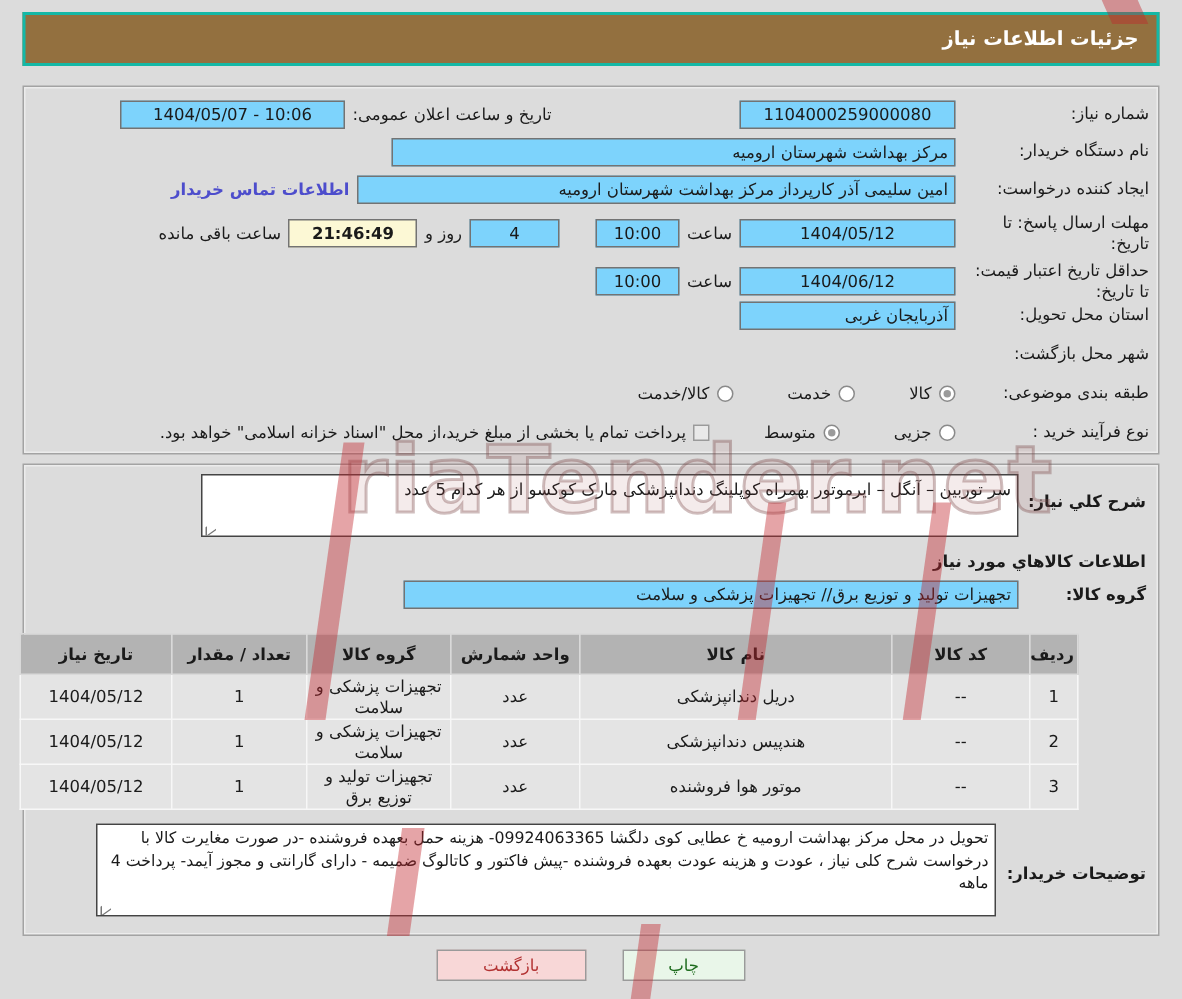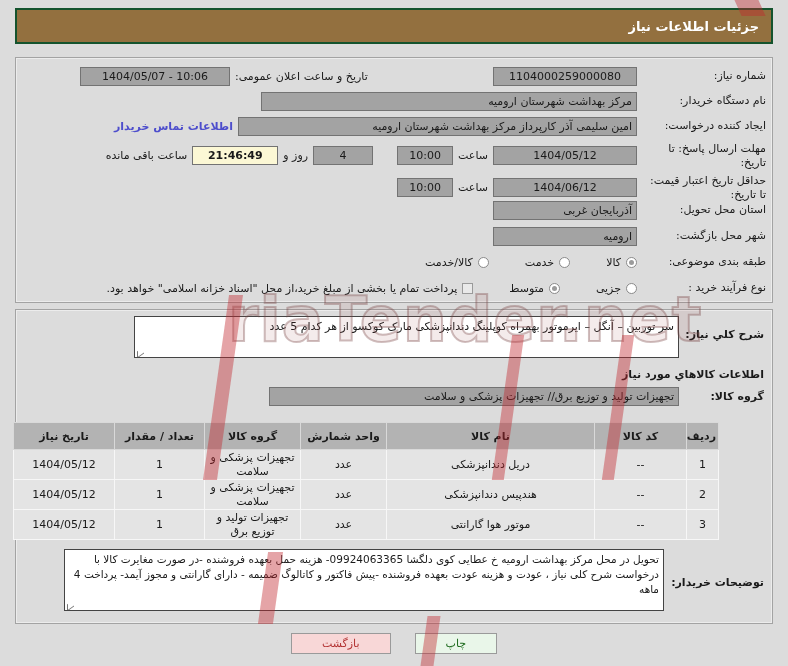--- a/index.html
+++ b/index.html
@@ -8,35 +8,35 @@
     position: relative;
     background:#dcdcdc;
     font-family:"DejaVu Sans","Liberation Sans",sans-serif;
     font-size:11px; color:#1a1a1a;
     direction: rtl;
     overflow: hidden;
   }
   
   .header-bar{
     position:absolute; left:15px; top:8px; width:758px; height:36px;
-    background:#93703f; border:2px solid #14532d;
+    background:#93703f; border:2px solid #14b8a6;
     color:#fff; font-weight:bold; font-size:13px;
     display:flex; align-items:center; padding:0 12px;
   }
   
   .gbox{ position:absolute; border:1px solid #a3a3a3; box-shadow:inset 0 0 0 1px #ececec; }
   #gbox1{ left:15px; top:57px;  width:758px; height:246px; }
   #gbox2{ left:15px; top:309px; width:758px; height:315px; }
   
   .frow{ position:absolute; right:6px; left:6px; min-height:20px;
          display:flex; align-items:center; gap:5px; }
   .flabel{ flex:none; width:124px; text-align:right; line-height:1.25; }
   .spacer{ flex:1; }
   .tbox{
-    background:#a3a3a3; border:1px solid #737373; height:19px;
+    background:#7dd3fc; border:1px solid #737373; height:19px;
     display:flex; align-items:center; padding:0 4px; flex:none;
     overflow:hidden; white-space:nowrap;
   }
   .tbox.center{ justify-content:center; }
   .tbox.ltr{ direction:ltr; }
   .yellow{ background:#fcf8d5;font-weight:bold; }
   .w144{width:144px} .w150{width:150px} .w60{width:60px} .w56{width:56px}
   .w86{width:86px} .w399{width:399px} .w449{width:376px}
   .ml58{ margin-left:58px; }
   .gap14{ width:14px; flex:none; }
@@ -135,21 +135,20 @@
     <div class="tbox w56 center ltr">10:00</div>
   </div>
 
   <div class="frow" style="top:142px">
     <div class="flabel">استان محل تحویل:</div>
     <div class="tbox w144">آذربایجان غربی</div>
   </div>
 
   <div class="frow" style="top:168px">
     <div class="flabel">شهر محل بازگشت:</div>
-    <div class="tbox w144">ارومیه</div>
   </div>
 
   <div class="frow" style="top:194px">
     <div class="flabel">طبقه بندی موضوعی:</div>
     <span class="radio on"></span>
     <span>کالا</span>
     <span class="opt-gap"></span>
     <span class="radio"></span>
     <span>خدمت</span>
     <span class="opt-gap"></span>
@@ -219,21 +218,21 @@
         <td>--</td>
         <td>هندپیس دندانپزشکی</td>
         <td>عدد</td>
         <td>تجهیزات پزشکی و سلامت</td>
         <td>1</td>
         <td class="ltr">1404/05/12</td>
       </tr>
       <tr>
         <td>3</td>
         <td>--</td>
-        <td>موتور هوا گارانتی</td>
+        <td>موتور هوا فروشنده</td>
         <td>عدد</td>
         <td>تجهیزات تولید و توزیع برق</td>
         <td>1</td>
         <td class="ltr">1404/05/12</td>
       </tr>
     </tbody>
   </table>
 
   <div class="blabel" style="top:266px; right:8px;">توضیحات خریدار:</div>
   <div class="descbox" style="top:239px; right:108px; width:600px; height:62px; font-size:10.5px;">

